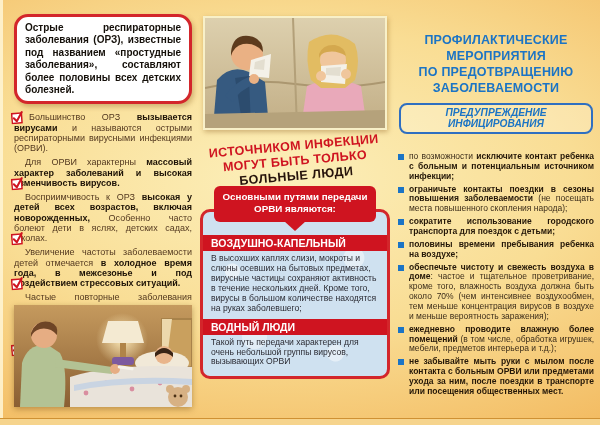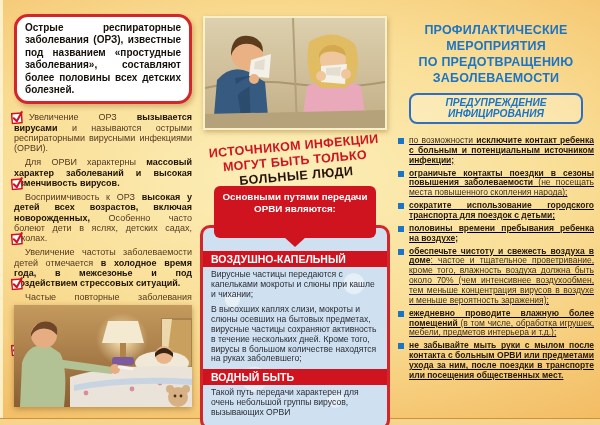--- a/index.html
+++ b/index.html
@@ -33,64 +33,64 @@
 
   
   .panel-mid{position:absolute;left:200px;top:14px;width:190px;}
   .photo-frame-mid{width:180px;height:110px;margin:2px auto 0;border:2px solid #f8f0c8;
     box-shadow:1px 2px 5px rgba(120,70,10,.35);}
   .photo-frame-mid svg{display:block;width:100%;height:100%;}
   .mid-headline{margin-top:9px;transform:rotate(-5deg);text-align:center;font-weight:bold;line-height:1.18;}
   .mid-headline .hl-red{color:var(--accent-red,#cf1420);font-size:12.5px;letter-spacing:.3px;}
   .mid-headline .hl-dark{color:#26130b;font-size:12.5px;letter-spacing:.5px;}
   .arrow-box{position:relative;width:150px;margin:3px auto 0;background:var(--accent-red,#cf1420);
-    color:#fff;font-weight:bold;font-size:9.8px;text-align:center;padding:5px 6px 22px;
+    color:#fff;font-weight:bold;font-size:9.8px;text-align:center;padding:5px 6px 6px;
     border-radius:6px;z-index:2;line-height:1.25;}
   .arrow-box::after{content:"";position:absolute;left:50%;transform:translateX(-50%);bottom:-9px;
     border-left:11px solid transparent;border-right:11px solid transparent;
     border-top:10px solid var(--accent-red,#cf1420);}
   .blue-box{position:relative;margin-top:-13px;background:var(--blue-box-bg,#cfe1f0);
     border:3px solid var(--red-border,#d3262b);border-radius:10px;padding:20px 0 7px;z-index:1;
     background-image:
       radial-gradient(circle at 16% 36%, rgba(255,255,255,.55) 0 7px, rgba(255,255,255,0) 8px),
       radial-gradient(circle at 82% 28%, rgba(255,255,255,.45) 0 10px, rgba(255,255,255,0) 11px),
       radial-gradient(circle at 28% 76%, rgba(255,255,255,.40) 0 12px, rgba(255,255,255,0) 13px),
       radial-gradient(circle at 72% 86%, rgba(255,255,255,.45) 0 8px, rgba(255,255,255,0) 9px);}
   .path-title{background:var(--accent-red,#cf1420);color:#ffffff;font-weight:bold;font-size:10.5px;
     padding:2px 14px 2px 8px;margin-top:3px;}
   .path-body{font-size:8.6px;line-height:1.16;color:#2b2b33;padding:3px 8px 2px;}
 
   
-  .panel-right{position:absolute;left:398px;top:22px;width:196px;}
+  .panel-right{position:absolute;left:398px;top:32px;width:196px;}
   .right-title{text-align:center;color:var(--blue,#1b74c5);font-weight:bold;font-size:12.5px;
     line-height:1.28;letter-spacing:.2px;}
-  .subtitle-box{margin:7px auto 0;width:174px;border:2px solid #2f6fc1;border-radius:8px;
+  .subtitle-box{margin:7px auto 0;width:194px;border:2px solid #2f6fc1;border-radius:8px;
     padding:2px 3px 3px;text-align:center;color:var(--blue,#1b74c5);font-weight:bold;
     font-style:italic;font-size:10.2px;background:rgba(255,252,235,.3);box-sizing:border-box;}
-  .bullets{margin-top:12px;text-decoration:underline;}
+  .bullets{margin-top:18px;}
   .bullet-item{display:flex;gap:5px;margin-bottom:3px;font-size:8.5px;line-height:1.16;
     color:#3c2d1a;text-align:justify;}
   .bullet-item .sq{flex:0 0 auto;width:6px;height:6px;background:var(--blue,#1b74c5);margin-top:2px;}
   .bullet-item b{color:#241708;}
 </style>
 </head>
 <body>
 
 <div class="page">
   <div class="edge-left"></div>
 
   <div class="panel-left">
     <div class="intro-box">Острые респираторные заболевания (ОРЗ), известные под названием «простудные заболевания», составляют более половины всех детских болезней.</div>
     <div class="checklist">
         <div class="check-item icon-top"><span class="check-icon">
             <svg viewBox="0 0 14 14">
               <rect x="1" y="2.5" width="10.5" height="10.5" fill="#ffffff" stroke="#cf1420" stroke-width="1.6"></rect>
               <path d="M3 7.5 L6 11 L12 1.5" fill="none" stroke="#cf1420" stroke-width="2.2" stroke-linecap="round" stroke-linejoin="round"></path>
             </svg>
-          </span><span><span>Увеличение ОРЗ </span><b>вызывается вирусами</b><span> и называются острыми респираторными вирусными инфекциями (ОРВИ).</span></span></div>
+          </span><span><span>Большинство ОРЗ </span><b>вызывается вирусами</b><span> и называются острыми респираторными вирусными инфекциями (ОРВИ).</span></span></div>
         <div class="check-item icon-bottom"><span class="check-icon">
             <svg viewBox="0 0 14 14">
               <rect x="1" y="2.5" width="10.5" height="10.5" fill="#ffffff" stroke="#cf1420" stroke-width="1.6"></rect>
               <path d="M3 7.5 L6 11 L12 1.5" fill="none" stroke="#cf1420" stroke-width="2.2" stroke-linecap="round" stroke-linejoin="round"></path>
             </svg>
           </span><span><span>Для ОРВИ характерны </span><b>массовый характер заболеваний и высокая изменчивость вирусов.</b></span></div>
         <div class="check-item icon-bottom"><span class="check-icon">
             <svg viewBox="0 0 14 14">
               <rect x="1" y="2.5" width="10.5" height="10.5" fill="#ffffff" stroke="#cf1420" stroke-width="1.6"></rect>
               <path d="M3 7.5 L6 11 L12 1.5" fill="none" stroke="#cf1420" stroke-width="2.2" stroke-linecap="round" stroke-linejoin="round"></path>
@@ -188,23 +188,22 @@
     <div class="mid-headline">
         <div class="hl-red">ИСТОЧНИКОМ ИНФЕКЦИИ</div>
         <div class="hl-red">МОГУТ БЫТЬ ТОЛЬКО</div>
         <div class="hl-dark">БОЛЬНЫЕ ЛЮДИ</div>
       </div>
 
     <div class="arrow-box">Основными путями передачи ОРВИ являются:</div>
 
     <div class="blue-box">
         <div class="path-title">ВОЗДУШНО-КАПЕЛЬНЫЙ</div>
-        <div class="path-body">Вирусные частицы передаются с капельками мокроты и слюны при кашле и чихании;</div>
         <div class="path-body">В высохших каплях слизи, мокроты и слюны осевших на бытовых предметах, вирусные частицы сохраняют активность в течение нескольких дней. Кроме того, вирусы в большом количестве находятся на руках заболевшего;</div>
-        <div class="path-title">ВОДНЫЙ БЫТЬ</div>
+        <div class="path-title">ВОДНЫЙ ЛЮДИ</div>
         <div class="path-body">Такой путь передачи характерен для очень небольшой группы вирусов, вызывающих ОРВИ</div>
       </div>
   </div>
 
   <div class="panel-right">
     <div class="right-title">
         <div>ПРОФИЛАКТИЧЕСКИЕ</div>
         <div>МЕРОПРИЯТИЯ</div>
         <div>ПО ПРЕДОТВРАЩЕНИЮ</div>
         <div>ЗАБОЛЕВАЕМОСТИ</div>

